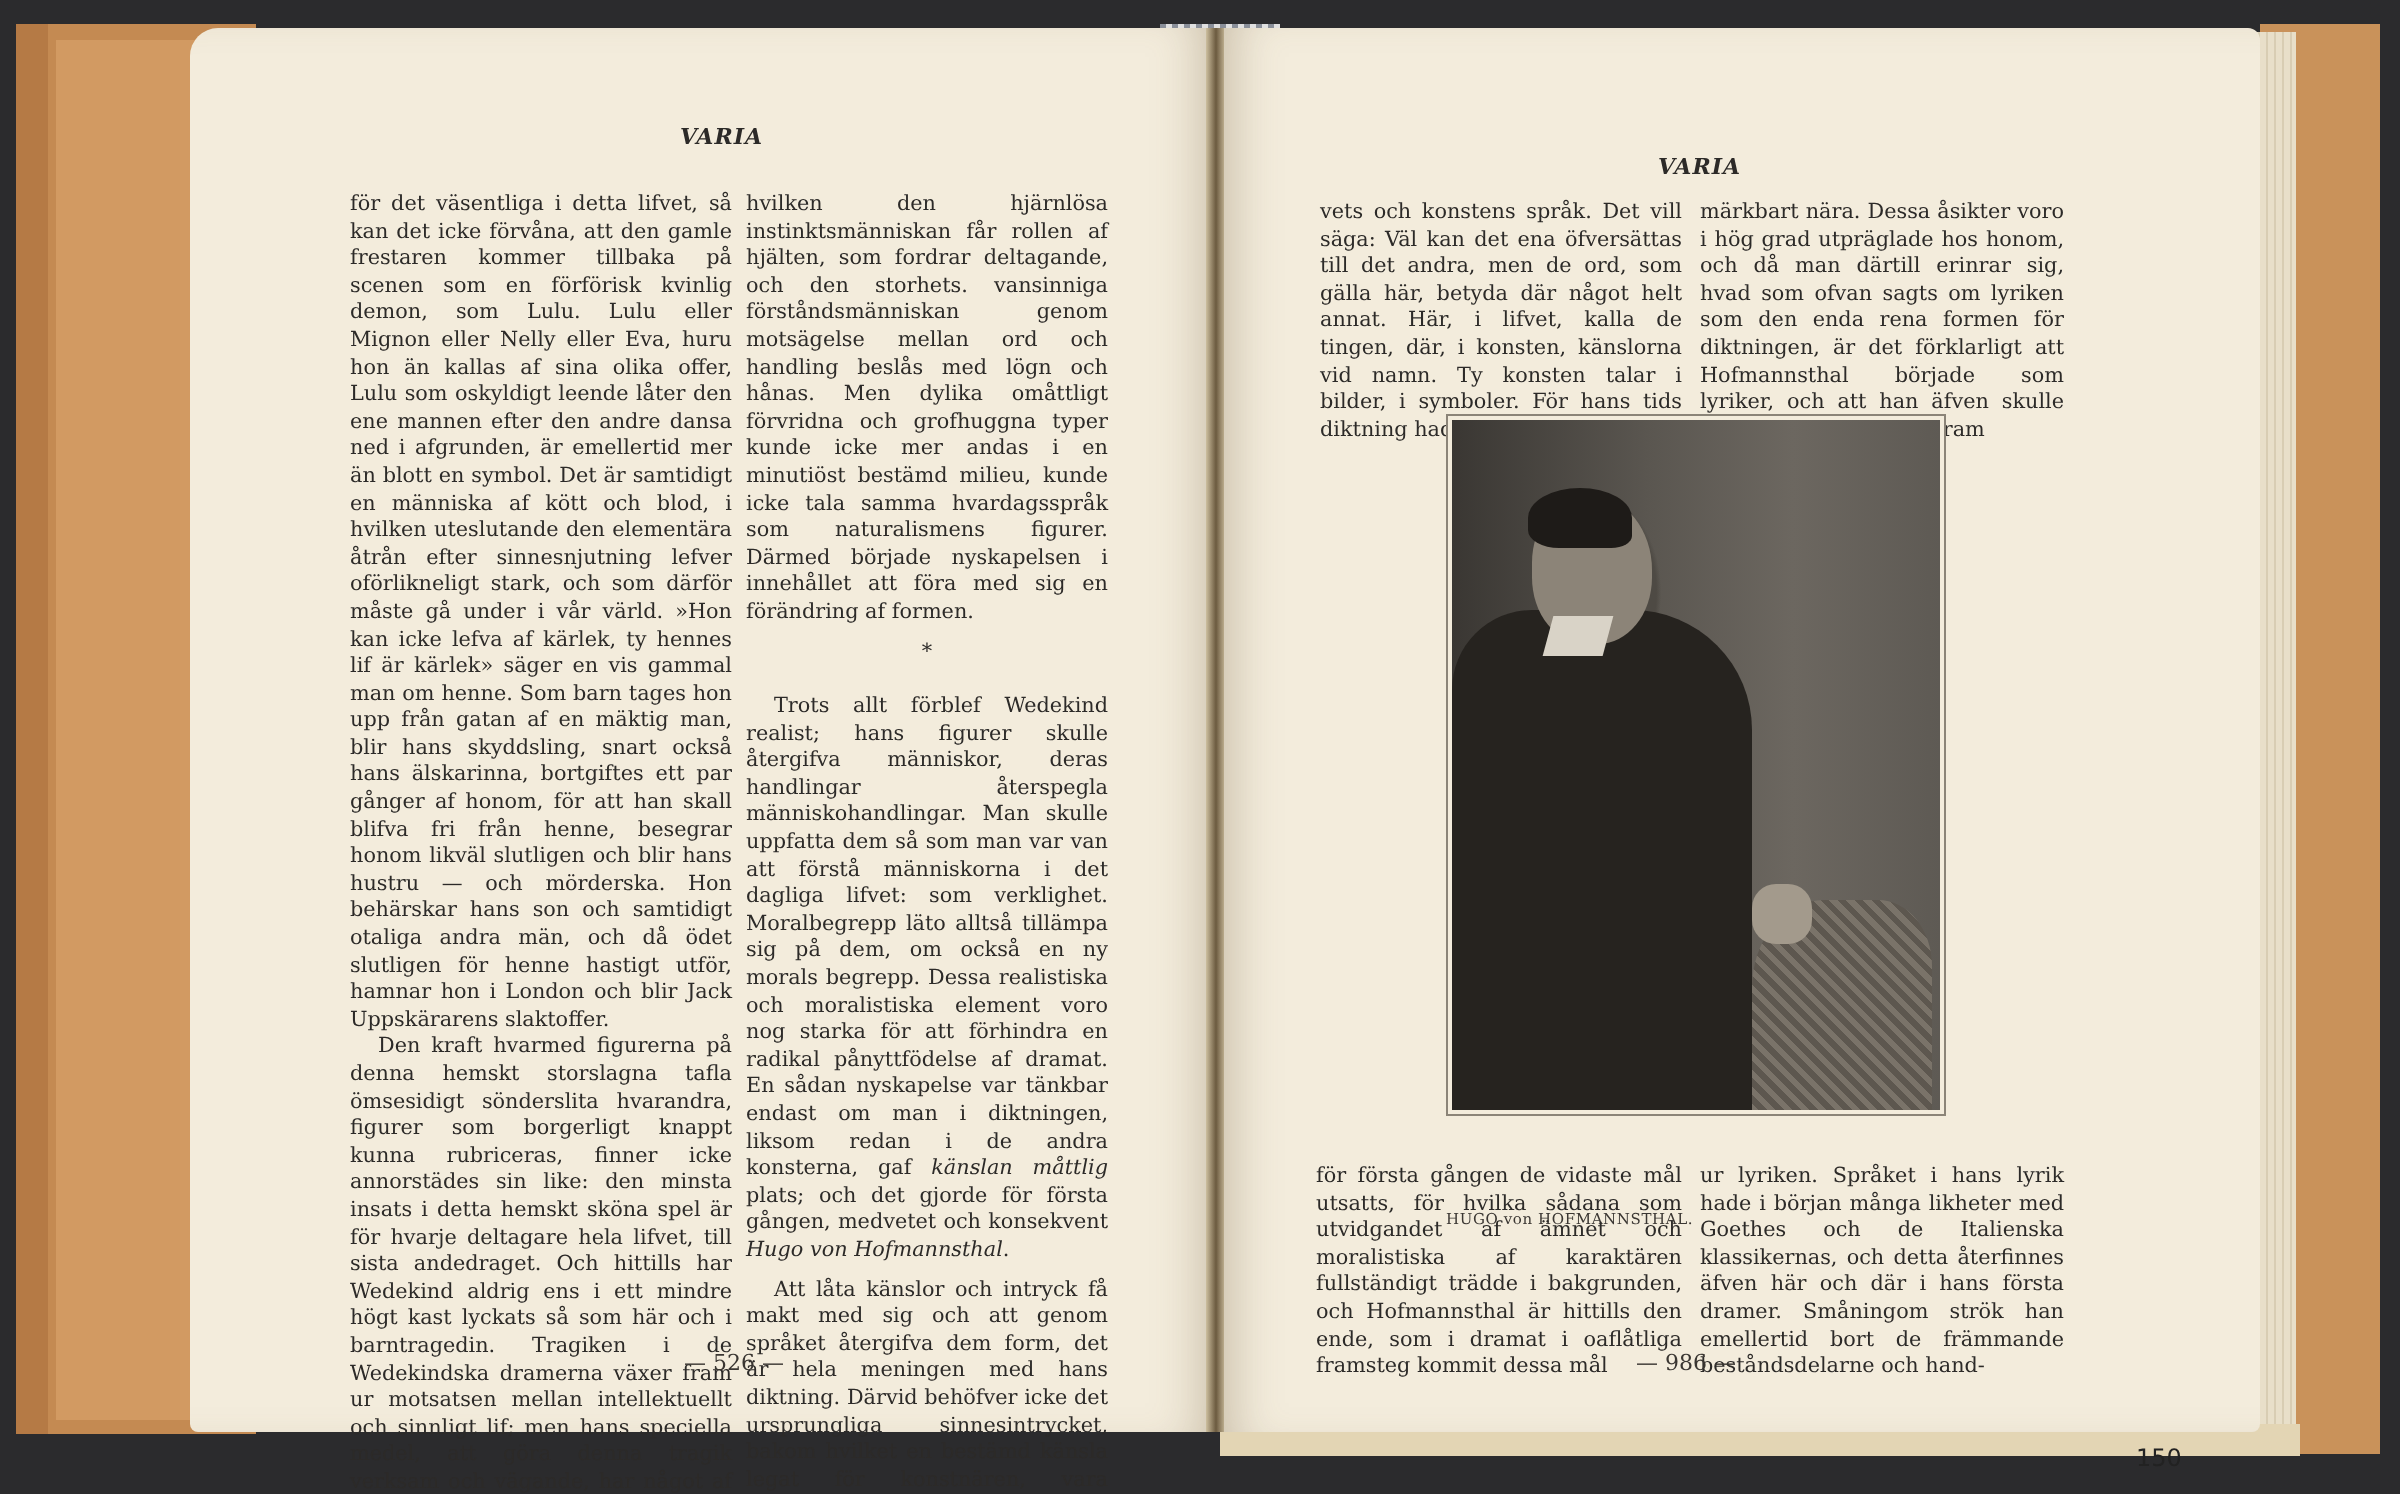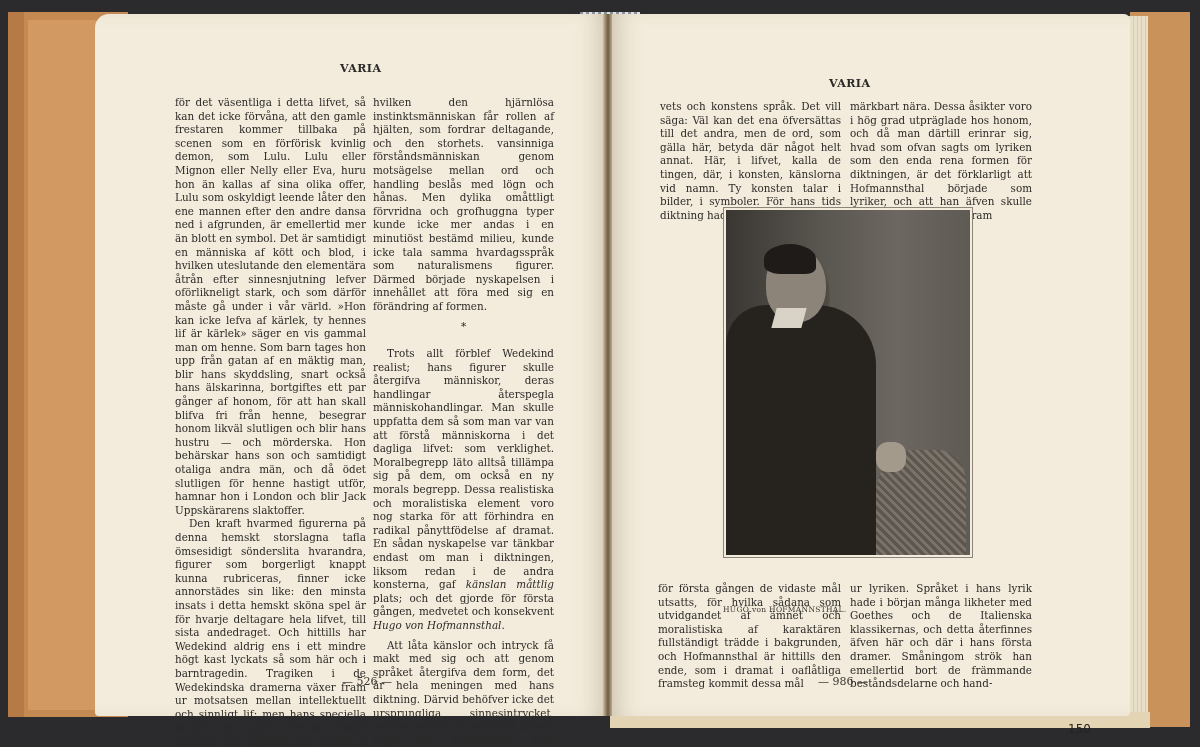--- a/index.html
+++ b/index.html
@@ -8,21 +8,21 @@
   .cover-left-inner{position:absolute;left:28px;top:20px;width:70px;height:690px;background:#d29a62;}
   .cover-left-edge{position:absolute;left:8px;top:12px;width:16px;height:705px;background:#b57a45;}
   .cover-right{position:absolute;left:1130px;top:12px;width:60px;height:715px;background:#c9925a;}
   .page-stack-right{position:absolute;left:1118px;top:16px;width:30px;height:712px;background:repeating-linear-gradient(90deg,#e8dfc9 0 3px,#d8cdb3 3px 4px);}
   .page-stack-bottom{position:absolute;left:610px;top:712px;width:540px;height:16px;background:#e3d5b4;}
   .page{position:absolute;top:14px;height:702px;background:#f3ecdc;}
   .page.left{left:95px;width:510px;border-radius:14px 0 0 4px;box-shadow:inset -18px 0 24px -14px rgba(120,100,70,.35);}
   .page.right{left:612px;width:518px;border-radius:0 6px 4px 0;box-shadow:inset 18px 0 24px -14px rgba(120,100,70,.35);}
   .gutter{position:absolute;left:603px;top:14px;width:10px;height:702px;background:linear-gradient(90deg,#cdbf9f,#6b5a3f 50%,#cdbf9f);}
   .headband{position:absolute;left:580px;top:12px;width:60px;height:6px;background:repeating-linear-gradient(90deg,#8a8f99 0 3px,#e0e0e0 3px 6px);}
-  .running-head{position:absolute;top:62px;font-weight:bold;font-size:11px;color:#2c2a28;letter-spacing:.5px;}
+  .running-head{position:absolute;top:62px;font-style:italic;font-weight:bold;font-size:11px;color:#2c2a28;letter-spacing:.5px;}
   .col{position:absolute;font-size:10.4px;line-height:13.6px;color:#2c2a28;text-align:justify;}
   .col p{margin:0;}
   .col p.indent{text-indent:14px;}
   .col .star{text-align:center;margin:6px 0 14px;}
   .col em{font-style:italic;}
   .folio{position:absolute;top:675px;font-size:11px;color:#3a3632;}
   .photo-frame{position:absolute;left:723px;top:207px;width:244px;height:345px;border:1px solid #8b8478;padding:2px;background:#f3ecdc;}
   .photo{width:100%;height:100%;background:radial-gradient(ellipse at 30% 25%,#4e4a44 0 12%,transparent 13%),linear-gradient(90deg,#3a3733 0%,#5a5650 40%,#6c6760 70%,#5e5a54 100%);position:relative;overflow:hidden;}
   .photo .body{position:absolute;left:0;top:95px;width:150px;height:250px;background:#26231f;border-radius:40px 60px 0 0;}
   .photo .head{position:absolute;left:40px;top:38px;width:60px;height:74px;background:#8c8478;border-radius:45% 50% 45% 45%;}

